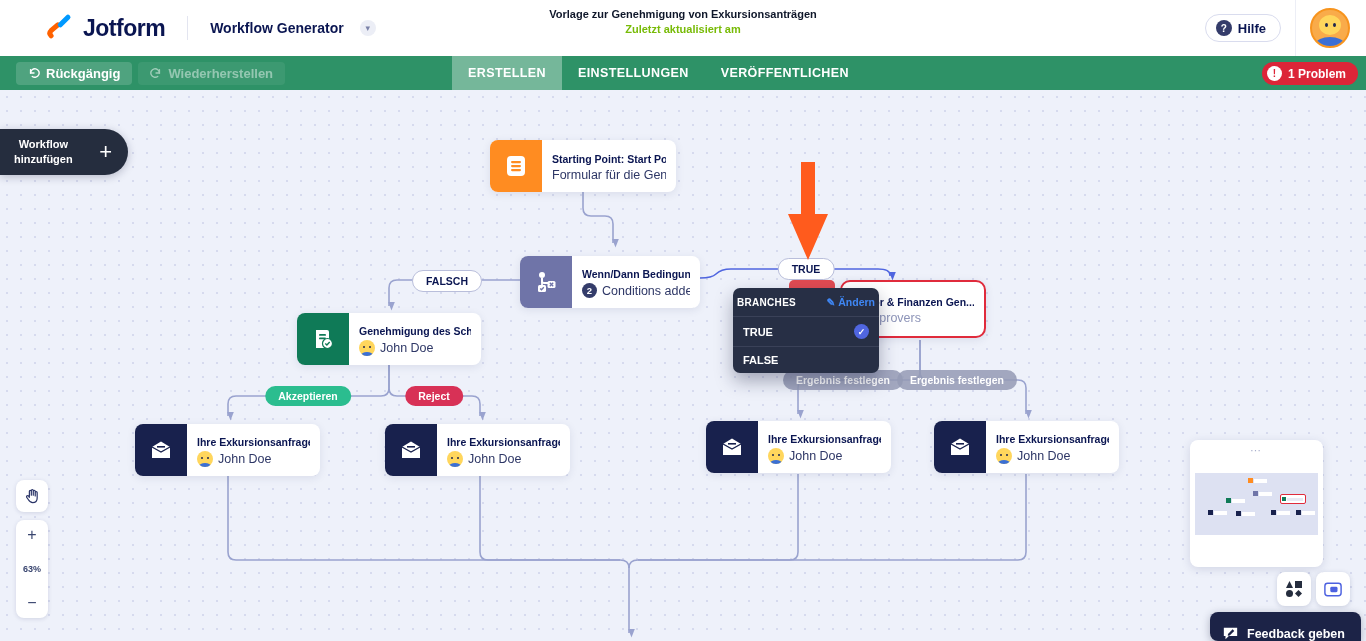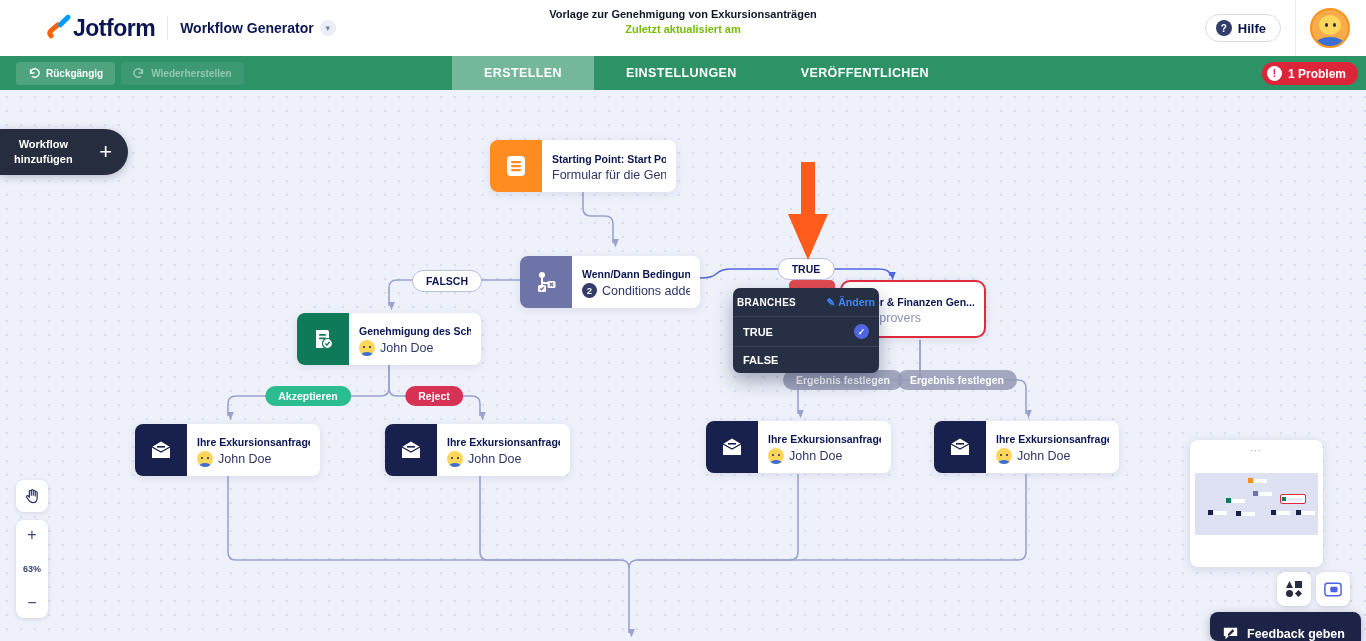--- a/index.html
+++ b/index.html
@@ -1,44 +1,44 @@
 <!DOCTYPE html>
 <html><head>
 <meta charset="utf-8">
 <style>
   * { margin:0; padding:0; box-sizing:border-box; }
   html,body { width:1366px; height:641px; font-family:"Liberation Sans", sans-serif; background:#eef1fa; overflow:hidden; }
 
   
   .header { position:relative; height:56px; background:#fff; display:flex; align-items:center; }
-  .brand-wrap { display:flex; align-items:center; padding-left:46px; }
+  .brand-wrap { display:flex; align-items:center; gap:10px; padding-left:46px; }
   .brand-name { font-size:23px; font-weight:800; color:#0a1551; letter-spacing:-.5px; }
   .brand-divider { width:1px; height:24px; background:#e3e5f0; margin:0 12px; }
   .product-name { font-size:14px; font-weight:600; color:#0a1551; }
   .chev-circle { width:16px; height:16px; border-radius:50%; background:#eceef6; color:#7b82a8; font-size:9px; display:flex; align-items:center; justify-content:center; margin-left:6px; }
   .title-block { position:absolute; left:0; right:0; top:8px; text-align:center; pointer-events:none; }
   .page-title { font-size:11px; font-weight:700; color:#0f172a; }
   .page-subtitle { font-size:11px; font-weight:600; color:#78bb07; margin-top:3px; }
   .header-right { position:absolute; right:16px; top:0; height:56px; display:flex; align-items:center; gap:14px; }
   .help-btn { display:flex; align-items:center; gap:6px; border:1px solid #d9dcee; border-radius:16px; background:#fff; padding:5px 14px 5px 10px; font-size:13px; font-weight:600; color:#0a1551; cursor:pointer; }
   .help-q { width:16px; height:16px; border-radius:50%; background:#343c6a; color:#fff; font-size:10px; font-weight:700; display:flex; align-items:center; justify-content:center; }
   .hr-divider { width:1px; height:56px; background:#eceef6; }
   .avatar { width:40px; height:40px; border-radius:50%; background:#f9ab4a; border:2px solid #f7941e; position:relative; overflow:hidden; }
   .avatar .face { position:absolute; left:7px; top:5px; width:22px; height:20px; border-radius:50%; background:#ffd65c; }
   .avatar .eye { position:absolute; width:3px; height:4px; border-radius:50%; background:#20274e; top:13px; }
   .avatar .eye.l{ left:13px;} .avatar .eye.r{ left:21px;}
   .avatar .shirt { position:absolute; left:4px; bottom:-4px; width:28px; height:13px; border-radius:50% 50% 0 0; background:#3b6fd4; }
 
   
   .toolbar { position:relative; height:34px; background:#2e9267; display:flex; align-items:stretch; }
   .tb-left { display:flex; align-items:center; gap:6px; padding-left:16px; }
-  .tb-btn { display:flex; align-items:center; gap:6px; height:23px; padding:0 12px; border-radius:4px; font-size:10px; font-weight:700; color:#fff; background:rgba(255,255,255,.16); cursor:pointer; }
+  .tb-btn { display:flex; align-items:center; gap:6px; height:23px; padding:0 12px; border-radius:4px; font-size:13px; font-weight:700; color:#fff; background:rgba(255,255,255,.16); cursor:pointer; }
   .tb-btn.disabled { color:rgba(255,255,255,.45); background:rgba(255,255,255,.07); cursor:default; }
   .tabs { position:absolute; left:452px; top:0; height:34px; display:flex; }
-  .tab { display:flex; align-items:center; padding:0 32px; color:#fff; font-size:12.5px; font-weight:700; letter-spacing:.4px; cursor:pointer; }
+  .tab { display:flex; align-items:center; padding:0 16px; color:#fff; font-size:12.5px; font-weight:700; letter-spacing:.4px; cursor:pointer; }
   .tab.active { background:rgba(255,255,255,.34); }
   .problem-pill { position:absolute; right:8px; top:6px; height:23px; display:flex; align-items:center; gap:6px; background:#dc2538; border-radius:12px; padding:0 12px 0 5px; color:#fff; font-size:12px; font-weight:700; cursor:pointer; }
   .problem-ex { width:15px; height:15px; border-radius:50%; background:#fff; color:#dc2538; font-size:10px; font-weight:800; display:flex; align-items:center; justify-content:center; }
 
   
   .canvas { position:relative; width:1366px; height:551px;
     background-color:#eef1fa;
     background-image:radial-gradient(#d6daee 1px, transparent 1.1px);
     background-size:14px 14px; overflow:hidden; }
   .wires { position:absolute; left:0; top:0; pointer-events:none; }

